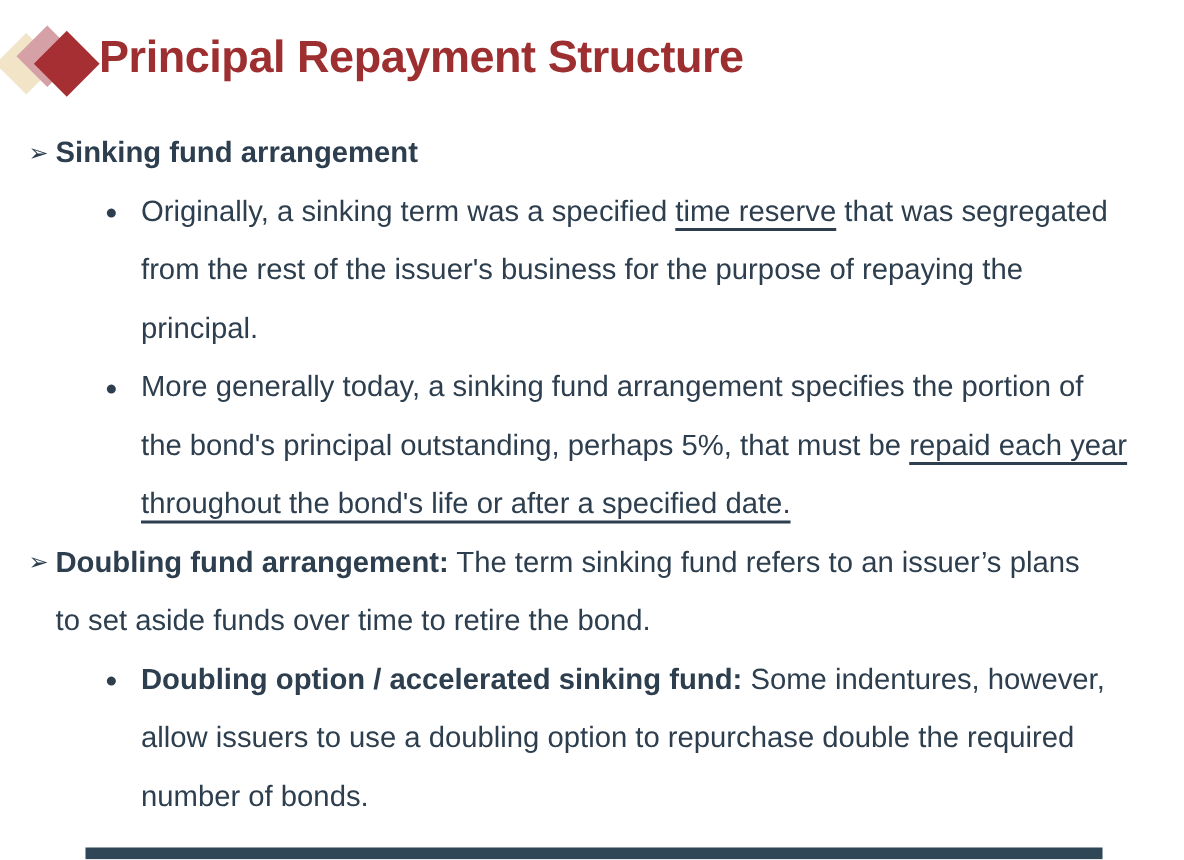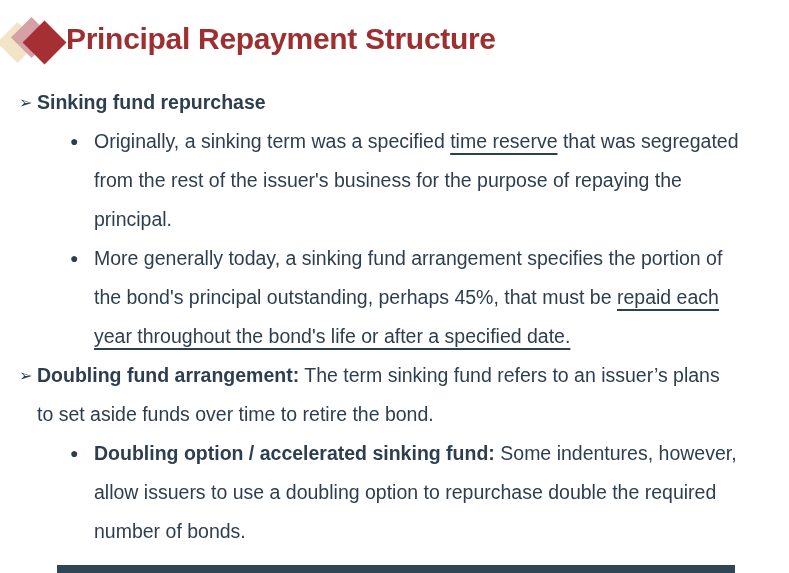--- a/index.html
+++ b/index.html
@@ -100,31 +100,31 @@
       <span class="d d-pink"></span>
       <span class="d d-red"></span>
     </div>
     <h1 class="title">Principal Repayment Structure</h1>
   </div>
 
   <div class="content">
 
     <div class="row l1">
       <span class="marker1">➢</span>
-      <div class="txt bold">Sinking fund repurchase</div>
+      <div class="txt bold">Sinking fund arrangement</div>
     </div>
 
     <div class="row l2">
       <span class="marker2">●</span>
       <div class="txt"><span>Originally, a sinking term was a specified </span><span class="u">time reserve</span><span> that was segregated from the rest of the issuer's business for the purpose of repaying the principal.</span></div>
     </div>
 
     <div class="row l2">
       <span class="marker2">●</span>
-      <div class="txt"><span>More generally today, a sinking fund arrangement specifies the portion of the bond's principal outstanding, perhaps 45%, that must be </span><span class="u">repaid each year throughout the bond's life or after a specified date.</span><span></span></div>
+      <div class="txt"><span>More generally today, a sinking fund arrangement specifies the portion of the bond's principal outstanding, perhaps 5%, that must be </span><span class="u">repaid each year throughout the bond's life or after a specified date.</span><span></span></div>
     </div>
 
     <div class="row l1">
       <span class="marker1">➢</span>
       <div class="txt"><span class="bold">Doubling fund arrangement:</span><span> The term sinking fund refers to an issuer’s plans to set aside funds over time to retire the bond.</span></div>
     </div>
 
     <div class="row l2">
       <span class="marker2">●</span>
       <div class="txt"><span class="bold">Doubling option / accelerated sinking fund:</span><span> Some indentures, however, allow issuers to use a doubling option to repurchase double the required number of bonds.</span></div>

